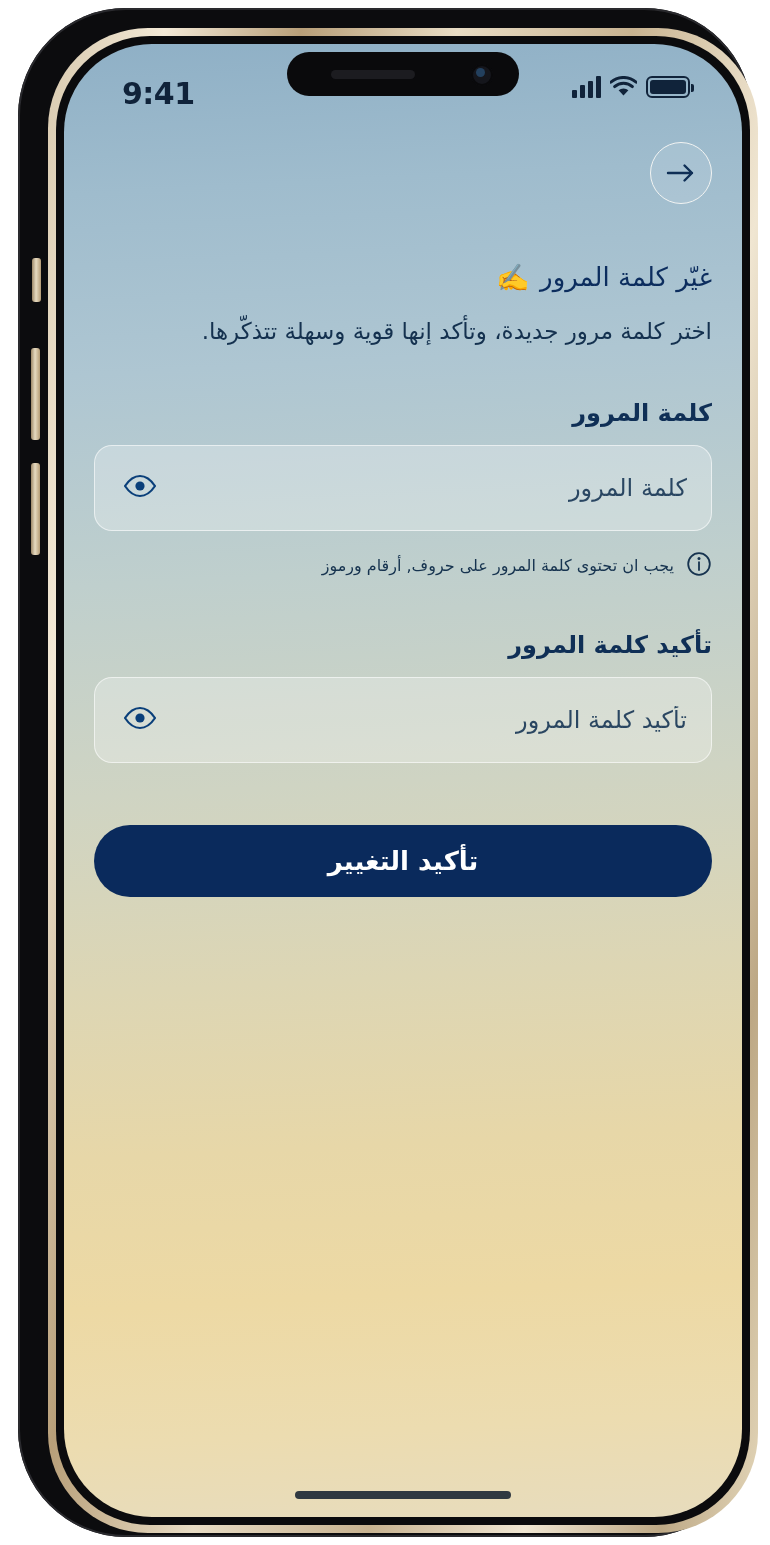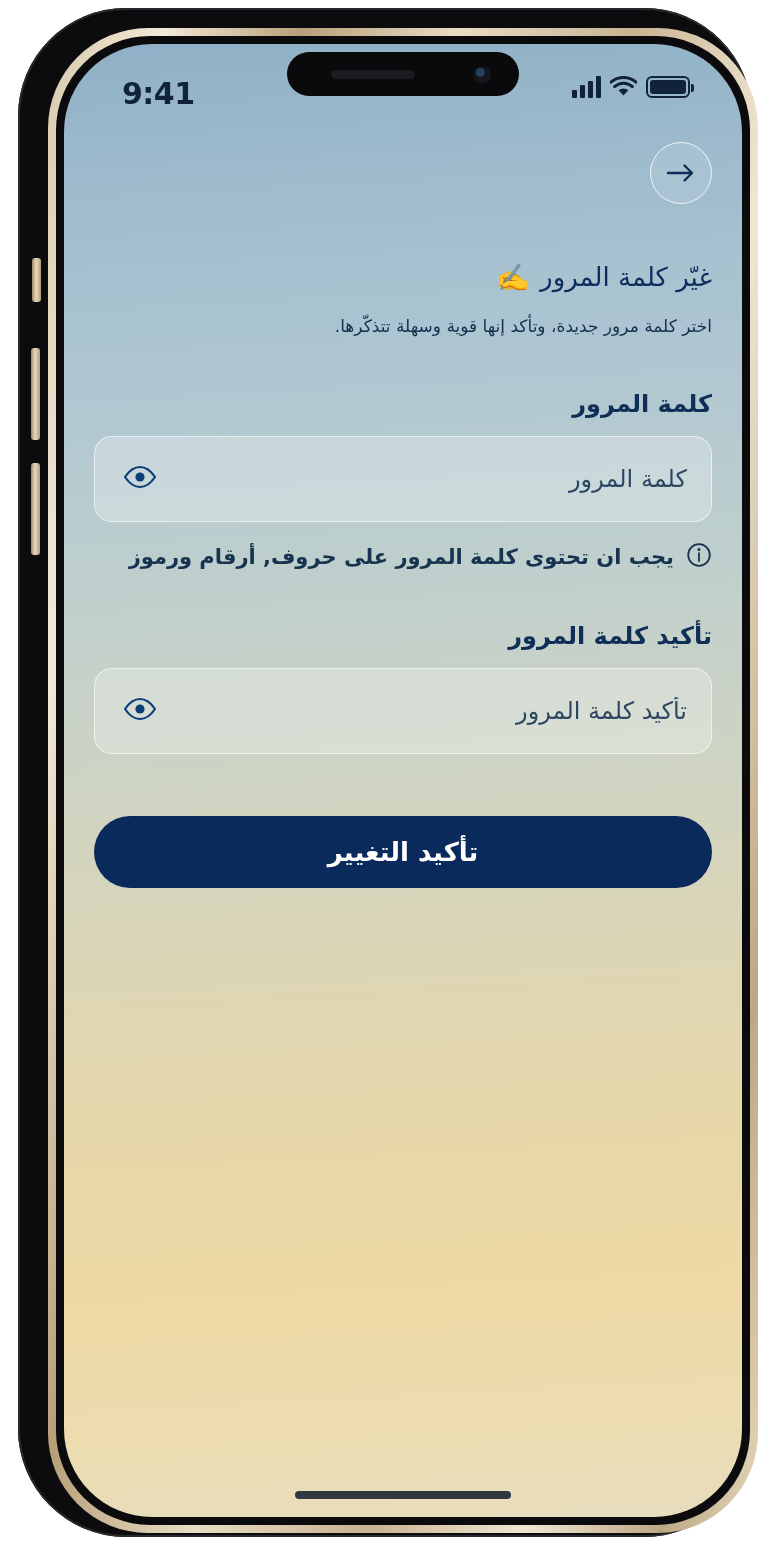--- a/index.html
+++ b/index.html
@@ -149,21 +149,21 @@
     display: flex; align-items: center; justify-content: flex-start;
     gap: 10px; direction: rtl;
   }
   .title {
     font-size: 26px; font-weight: 400; color: #0c2d5e;
     letter-spacing: 0;
   }
   .title-emoji { font-size: 27px; line-height: 1; }
   .subtitle {
     margin-top: 22px;
-    font-size: 17px; color: #14314f; line-height: 1.5;
+    font-size: 23px; color: #14314f; line-height: 1.5;
     text-align: right; font-weight: 400;
   }
 
   .field-label {
     margin-top: 50px;
     font-size: 24px; font-weight: 600; color: #0f2f56;
     text-align: right;
   }
   .input-wrap {
     margin-top: 18px;
@@ -184,21 +184,21 @@
   .eye-btn {
     width: 42px; height: 42px; display:flex; align-items:center; justify-content:center;
     cursor: pointer; flex: 0 0 auto;
   }
 
   .hint-row {
     margin-top: 20px;
     display: flex; align-items: center; justify-content: flex-start;
     gap: 12px; direction: rtl;
   }
-  .hint-text { font-size: 21px; color: #16334f; font-weight: bold; }
+  .hint-text { font-size: 16px; color: #16334f; }
   .info-icon { flex: 0 0 auto; }
 
   .primary-btn {
     margin-top: 62px;
     height: 72px; width: 100%;
     border-radius: 42px;
     background: #0a2a5c;
     color: #ffffff;
     font-size: 26px; font-weight: 700;
     display:flex; align-items:center; justify-content:center;

